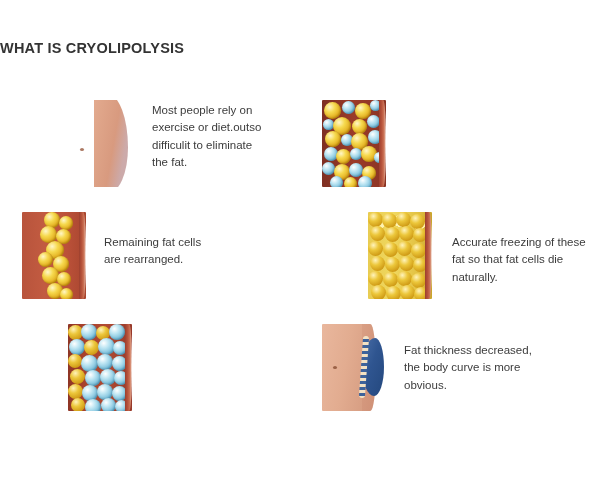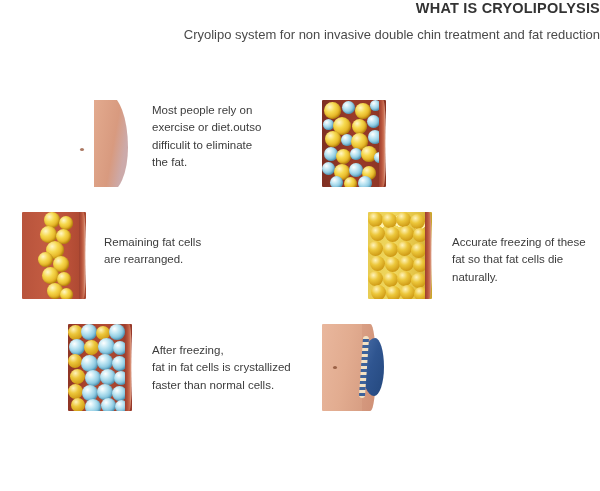--- a/index.html
+++ b/index.html
@@ -17,21 +17,22 @@
   .poster {
     position: relative;
     width: 600px;
     height: 491px;
     background: #ffffff;
     box-sizing: border-box;
   }
 
   
   .header {
-    text-align: right;
+    padding-top: 40px;
+    text-align: left;
   }
   .title {
     font-size: 14.5px;
     font-weight: bold;
     letter-spacing: 0.2px;
     color: #333333;
     margin: 0;
     line-height: 1.2;
   }
   .subtitle {
@@ -223,21 +224,20 @@
     transform: rotate(4deg);
   }
 </style>
 </head>
 <body>
 
 <div class="poster">
 
   <div class="header">
     <h1 class="title">WHAT IS CRYOLIPOLYSIS</h1>
-    <p class="subtitle">Cryolipo system for non invasive double chin treatment and fat reduction</p>
   </div>
 
   <div class="grid">
 
     <div class="row">
 
       <div class="cell left">
         <div class="thumb">
           <div class="belly">
             <div class="torso"></div>
@@ -374,33 +374,33 @@
             <div class="blob b" style="left:14px; top:61px; width:16px; height:16px;"></div>
             <div class="blob b" style="left:29px; top:60px; width:16px; height:16px;"></div>
             <div class="blob b" style="left:44px; top:62px; width:15px; height:15px;"></div>
             <div class="blob yd" style="left:3px;  top:74px; width:14px; height:14px;"></div>
             <div class="blob b" style="left:17px; top:75px; width:16px; height:16px;"></div>
             <div class="blob b" style="left:33px; top:74px; width:15px; height:15px;"></div>
             <div class="blob b" style="left:47px; top:76px; width:13px; height:13px;"></div>
             <div class="skin-edge"></div>
           </div>
         </div>
-        <div class="caption bot">After freezing,
-fat in fat cells is crystallized
-faster than normal cells.</div>
       </div>
 
       <div class="cell right">
         <div class="thumb">
           <div class="after">
             <div class="torso2"></div>
             <div class="torso2b"></div>
             <div class="navel2"></div>
             <div class="applicator"></div>
             <div class="beads"></div>
           </div>
         </div>
+        <div class="caption bot">Fat thickness decreased,
+the body curve is more
+obvious.</div>
       </div>
 
     </div>
 
   </div>
 </div>
 
 </body></html>

